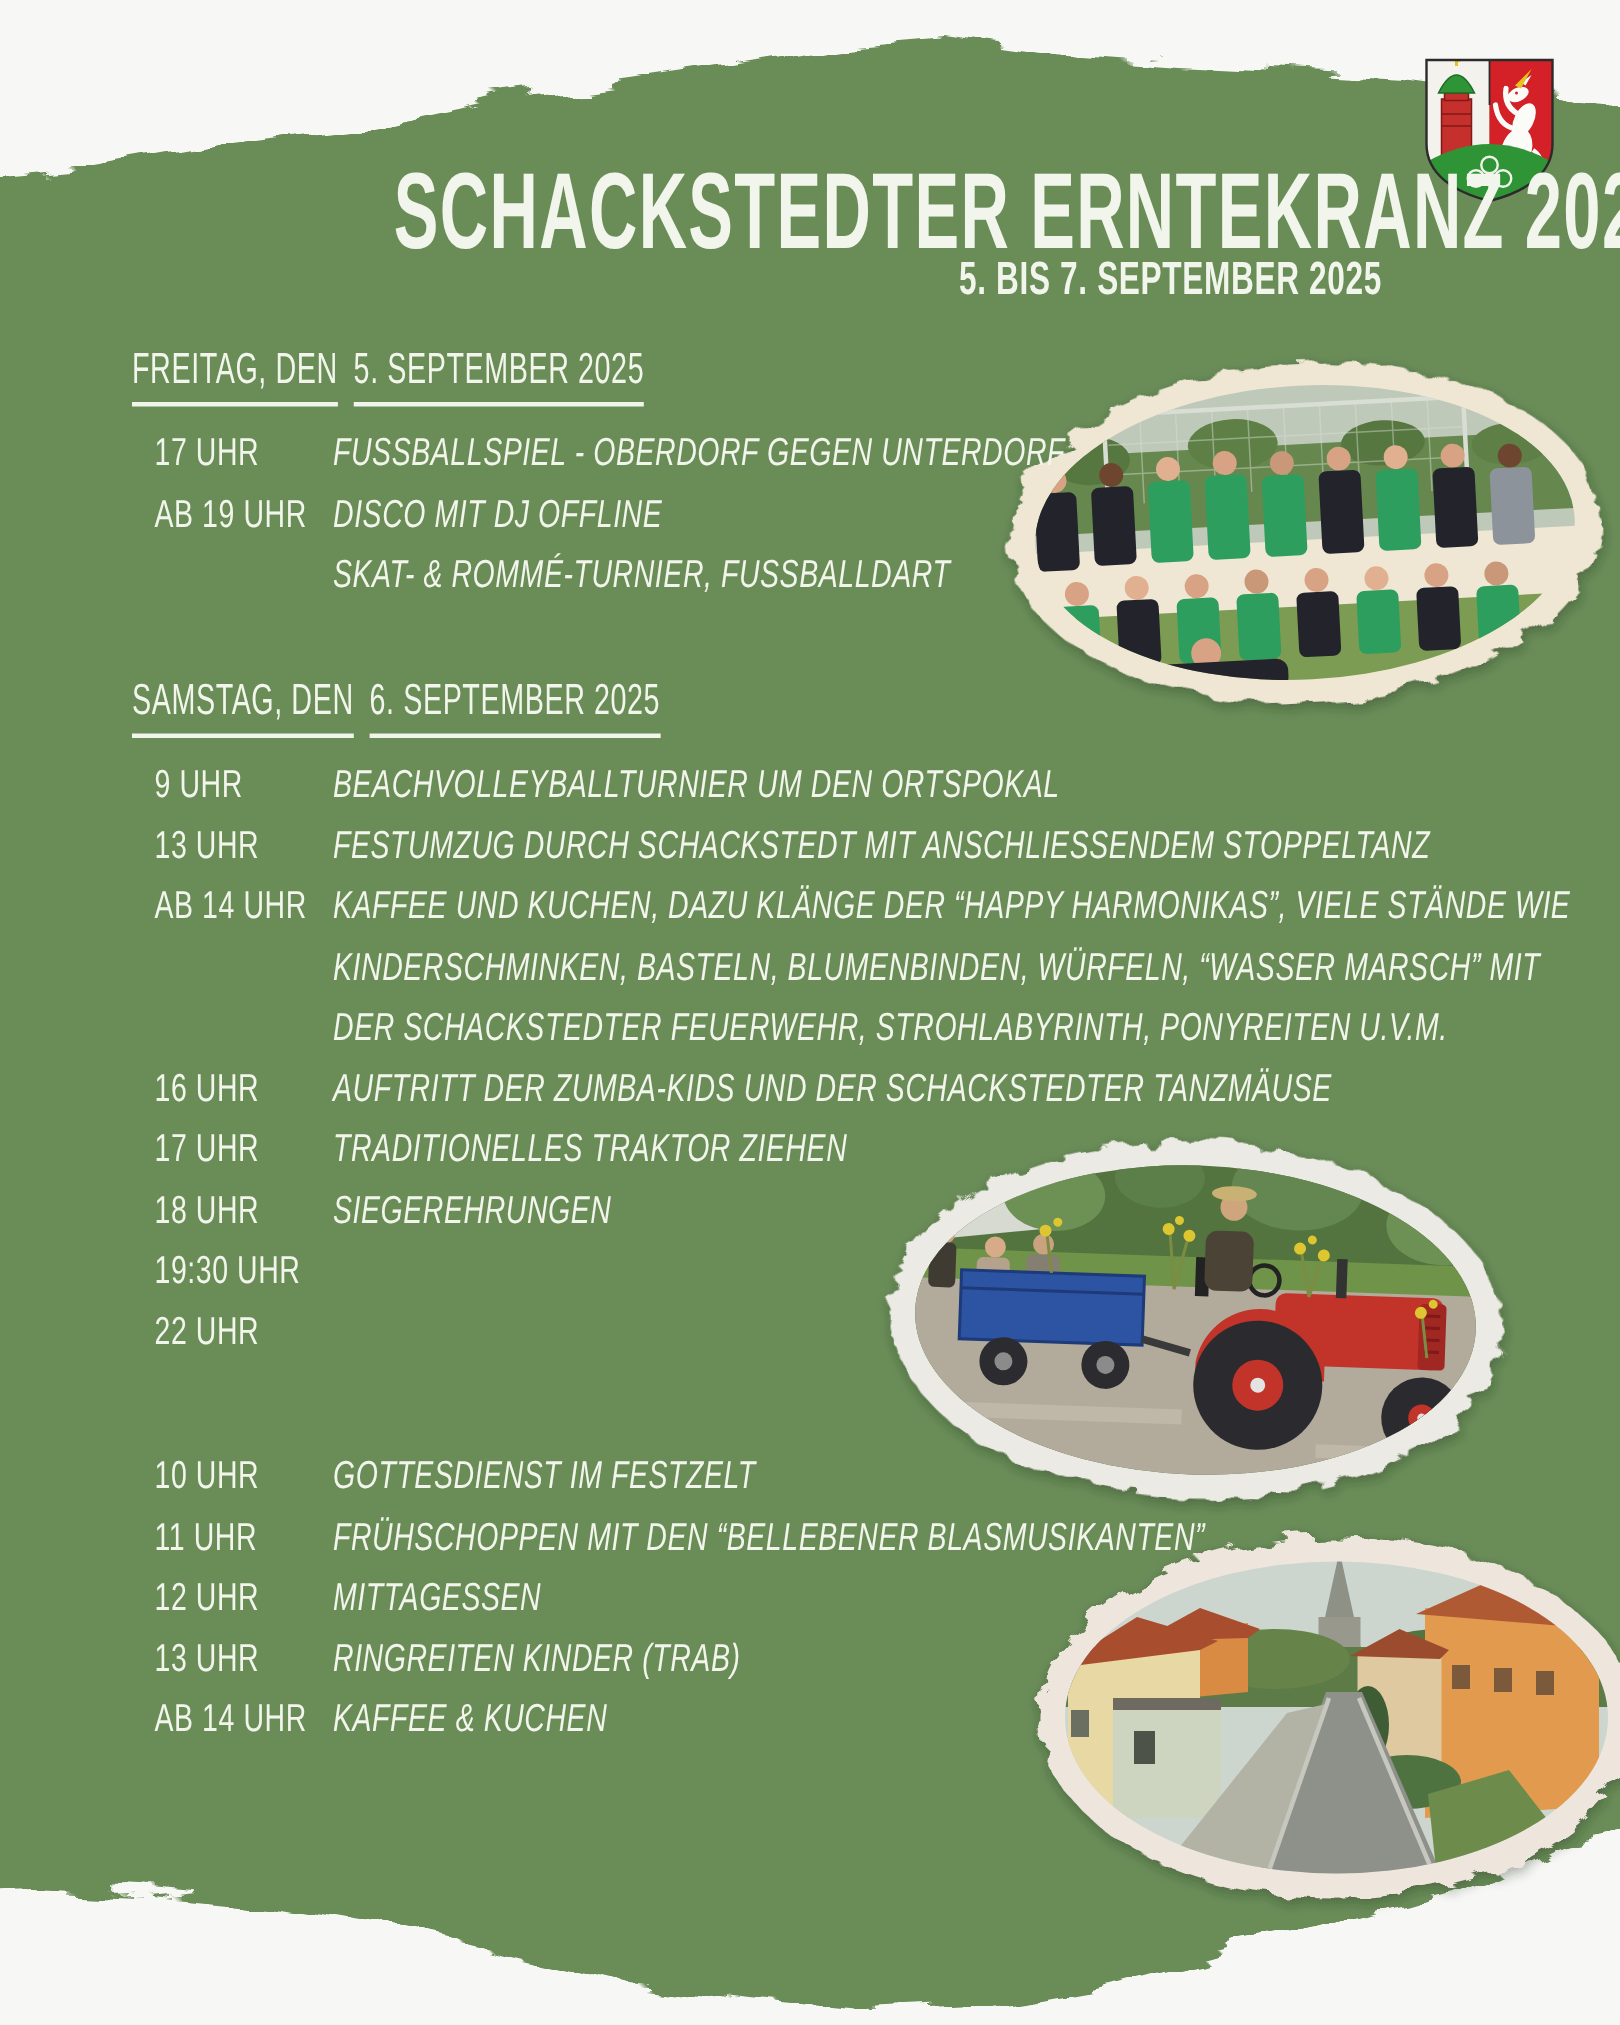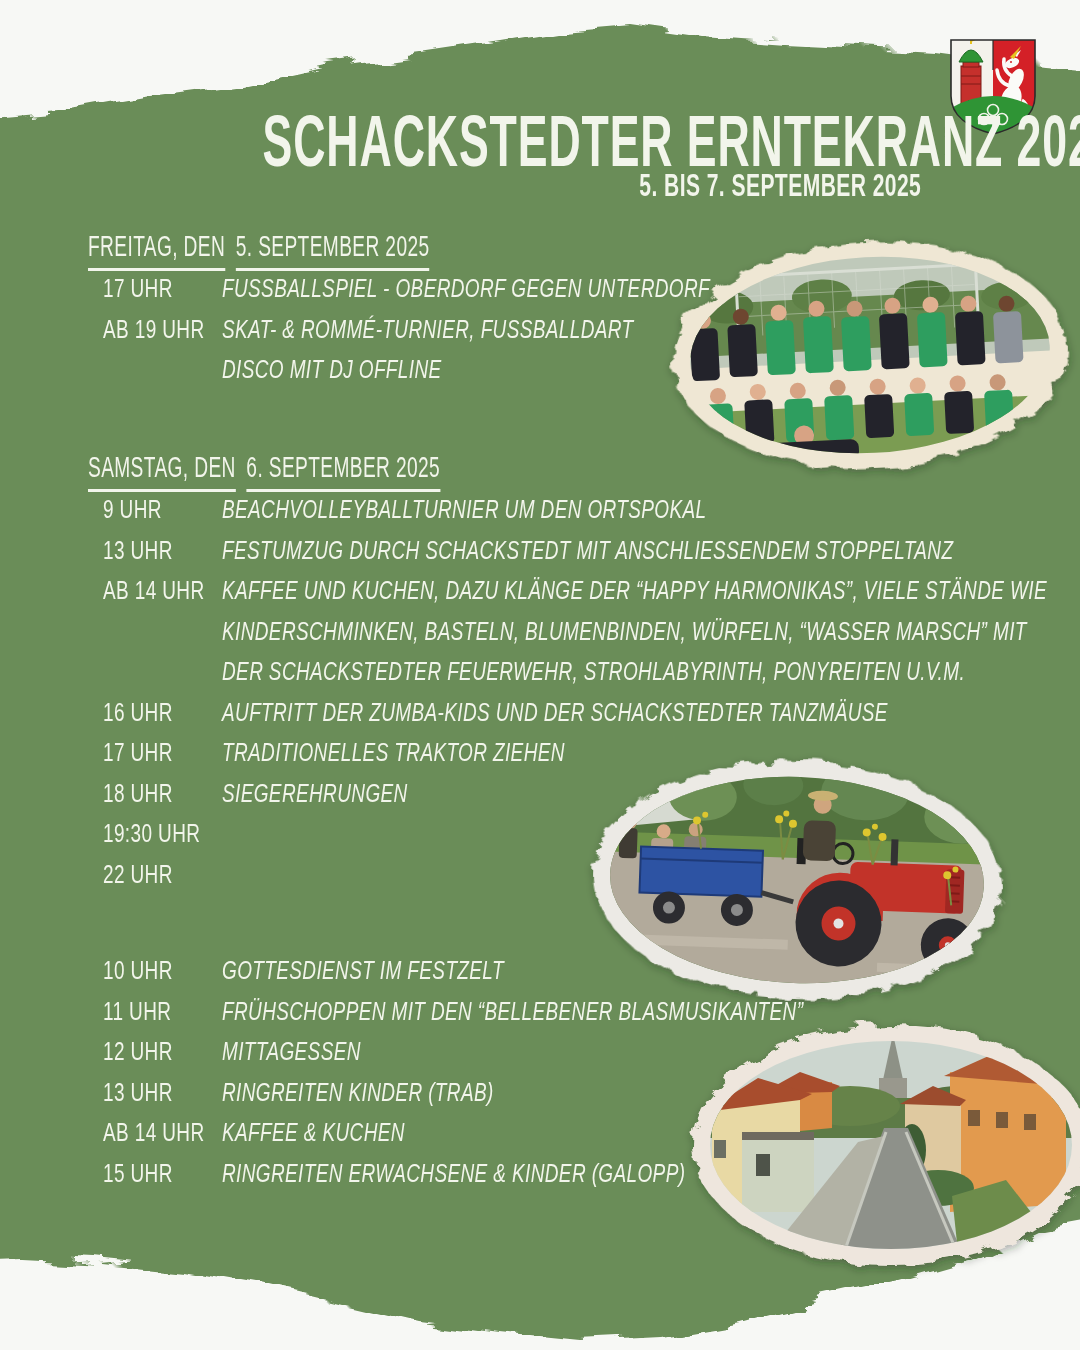--- a/index.html
+++ b/index.html
@@ -14,21 +14,21 @@
   .title .t{transform:scaleX(.62);}
   .subtitle{position:absolute;top:166px;left:0;width:988px;text-align:right;
             font-size:31px;font-weight:700;line-height:40px;}
   .subtitle .t{transform:scaleX(.68);}
   .section{position:absolute;left:88px;right:0;}
   .sec0{top:224px}.sec1{top:445px}.sec2{top:950px}
   .heading{font-size:29px;font-weight:400;line-height:44px;height:44px;}
   .heading .t{transform:scaleX(.66);}
   .u{border-bottom:3px solid #F2F5EB;padding-bottom:6px;}
   .u + .u{margin-left:16px;}
-  .rows{padding-left:15px;}
+  .rows{margin-top:13px;padding-left:15px;}
   .row{display:flex;align-items:flex-start;}
   .time{width:119px;flex:none;font-size:26px;line-height:40.5px;}
   .desc{flex:1;font-style:italic;}
   .line{font-size:26px;line-height:40.5px;}
 </style>
 </head>
 <body>
 
 <div class="poster">
 
@@ -332,22 +332,22 @@
           <div class="rows">
             <div class="row">
               <div class="time"><span class="t">17 UHR</span></div>
               <div class="desc">
                 <div class="line"><span class="t">FUSSBALLSPIEL - OBERDORF GEGEN UNTERDORF</span></div>
               </div>
             </div>
             <div class="row">
               <div class="time"><span class="t">AB 19 UHR</span></div>
               <div class="desc">
+                <div class="line"><span class="t">DISCO MIT DJ OFFLINE</span></div>
                 <div class="line"><span class="t">SKAT- &amp; ROMMÉ-TURNIER, FUSSBALLDART</span></div>
-                <div class="line"><span class="t">DISCO MIT DJ OFFLINE</span></div>
               </div>
             </div>
           </div>
         </div>
         <div class="section sec1">
           <div class="heading"><span class="t"><span class="u">SAMSTAG, DEN</span><span class="u">6. SEPTEMBER 2025</span></span></div>
           <div class="rows">
             <div class="row">
               <div class="time"><span class="t">9 UHR</span></div>
               <div class="desc">
@@ -419,24 +419,18 @@
               <div class="desc">
                 <div class="line"><span class="t">RINGREITEN KINDER (TRAB)</span></div>
               </div>
             </div>
             <div class="row">
               <div class="time"><span class="t">AB 14 UHR</span></div>
               <div class="desc">
                 <div class="line"><span class="t">KAFFEE &amp; KUCHEN</span></div>
               </div>
             </div>
-            <div class="row">
-              <div class="time"><span class="t">15 UHR</span></div>
-              <div class="desc">
-                <div class="line"><span class="t">RINGREITEN ERWACHSENE &amp; KINDER (GALOPP)</span></div>
-              </div>
-            </div>
           </div>
         </div>
       </div>
   </div>
 
 </div>
 
 </body></html>

